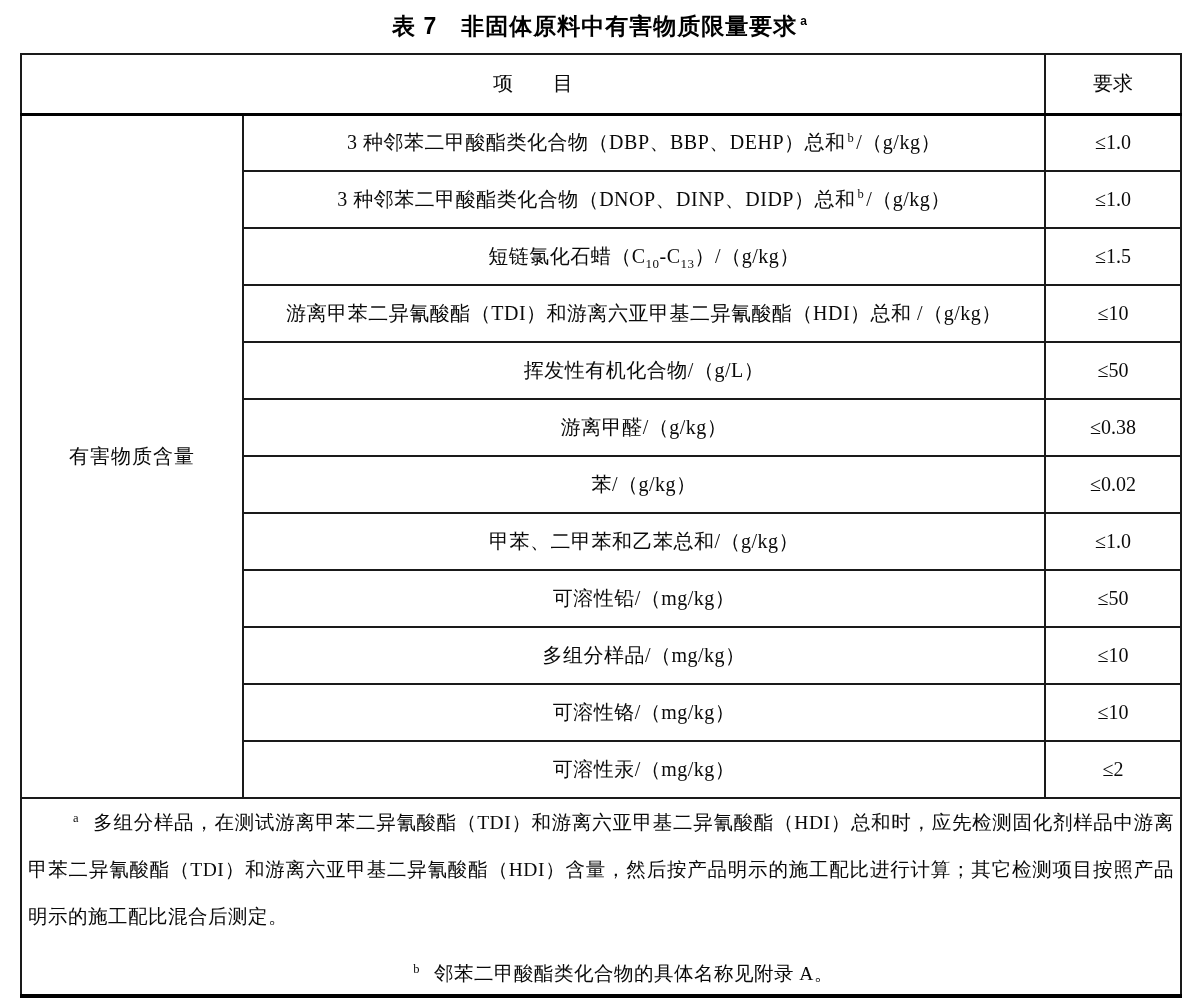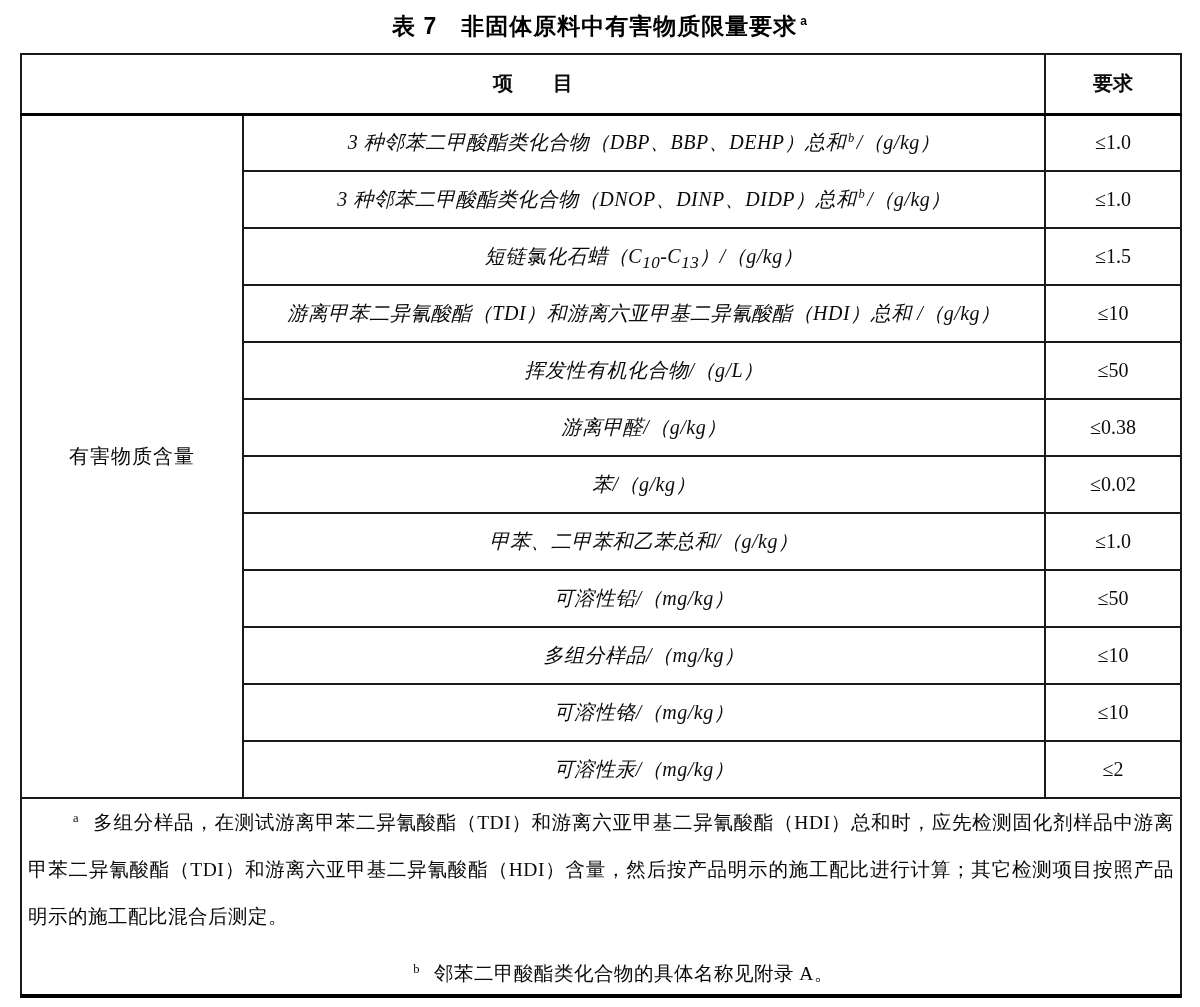--- a/index.html
+++ b/index.html
@@ -39,36 +39,36 @@
   table.limits th, table.limits td {
     border: 2px solid #1a1a1a;
     text-align: center;
     vertical-align: middle;
     font-size: 20px;
     color: #0a0a0a;
     padding: 0 6px;
   }
   table.limits thead th {
     height: 60px;
-    font-weight: bold;
+    font-weight: normal;
     border-bottom: 3px solid #000;
   }
   table.limits tbody td { height: 57px; }
   td.group-cell { font-size: 20px; letter-spacing: 1px; }
-  td.item-cell  { letter-spacing: 0.5px; font-style: italic; }
+  td.item-cell  { letter-spacing: 0.5px; }
   td.req-cell   { font-size: 20px; font-family: Liberation Serif, serif; }
 
   td.item-cell sup, .fn sup.fn-marker {
     font-size: 12.5px;
     vertical-align: super;
     line-height: 0;
   }
   td.item-cell sup { margin: 0 2px; }
   td.item-cell sub {
-    font-size: 17px;
+    font-size: 13px;
     vertical-align: sub;
     line-height: 0;
   }
 
   td.footnotes-cell {
     border-top: 2px solid #000;
     text-align: left;
     vertical-align: top;
     padding: 14px 12px 8px 10px;
   }

